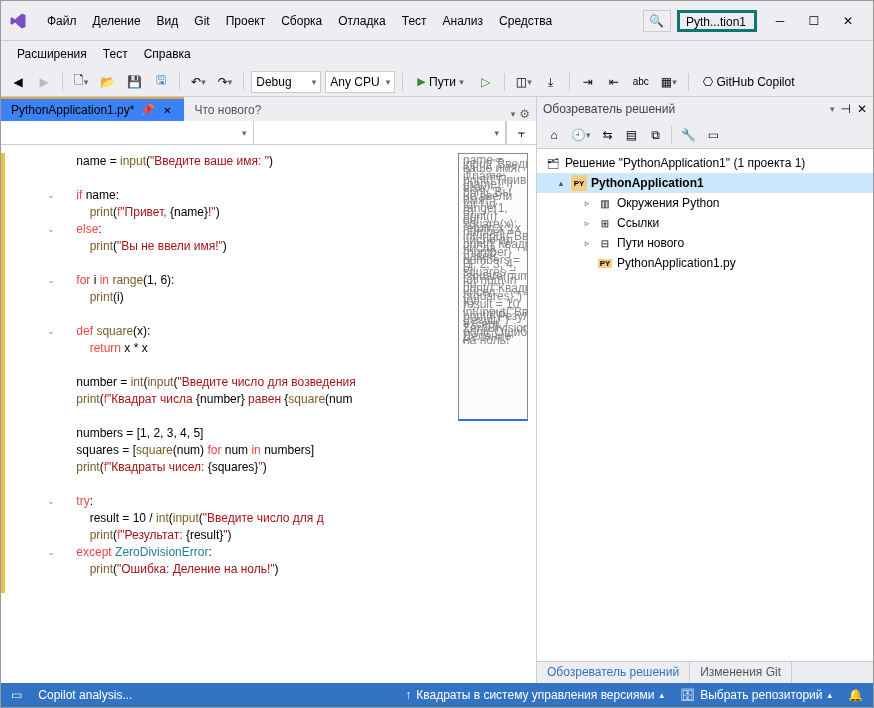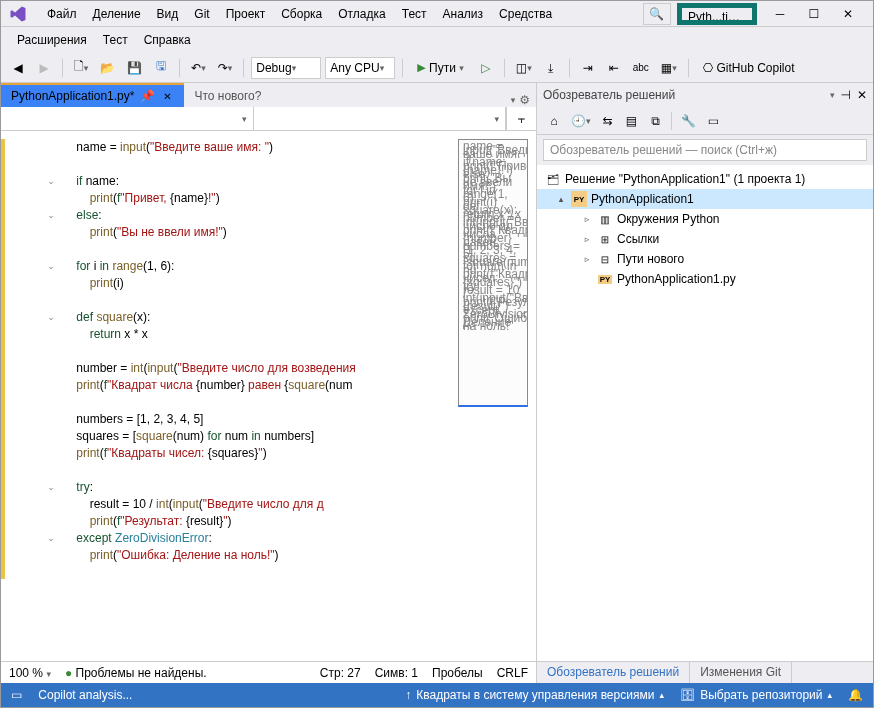--- a/index.html
+++ b/index.html
@@ -1,56 +1,56 @@
 <!DOCTYPE html>
 <html><head>
 <meta charset="utf-8">
 <style>
 * { margin:0; padding:0; box-sizing:border-box; font-family:"Segoe UI",Tahoma,sans-serif; font-size:12px; }
 body { background:#fff; width:874px; height:708px; overflow:hidden; display:flex; flex-direction:column; border:1px solid #9a9a9a; }
-.titlebar { height:26px; display:flex; align-items:center; padding:0 8px; background:#eeeef2; border-bottom:1px solid #ccc; }
+.titlebar { height:40px; display:flex; align-items:center; padding:0 8px; background:#eeeef2; border-bottom:1px solid #ccc; }
 .vs-logo { width:18px; height:18px; margin-right:12px; }
 .menu-row { display:flex; align-items:center; gap:0; flex:1; }
 .menu-item { padding:4px 8px; cursor:default; }
 .win-controls { display:flex; gap:0; margin-left:auto; align-items:center;}
 .win-btn { width:34px; height:26px; display:flex; align-items:center; justify-content:center; }
 .search-box { width:28px; height:22px; border:1px solid #ccc; display:flex; align-items:center; justify-content:center; margin-right:6px;}
-.title-box { width:80px; height:22px; border:5px solid #0f766e; padding:2px 6px; margin-right:6px; overflow:hidden; text-overflow:ellipsis; white-space:nowrap;}
+.title-box { width:80px; height:22px; border:3px solid #0f766e; padding:2px 6px; margin-right:6px; overflow:hidden; text-overflow:ellipsis; white-space:nowrap;}
 .menubar2 { height:26px; display:flex; align-items:center; padding:0 8px; background:#eeeef2; gap:0;}
 .toolbar { height:30px; display:flex; align-items:center; padding:2px 6px; background:#eeeef2; border-bottom:1px solid #ccc; gap:4px;}
 .tbtn { min-width:22px; height:22px; display:flex; align-items:center; justify-content:center; padding:0 3px; border:1px solid transparent;}
 .tsep { width:1px; height:18px; background:#ccc; margin:0 3px;}
-.combo { height:22px; border:1px solid #ccc; background:#fff; padding:0 4px; display:flex; align-items:center; min-width:70px; }
+.combo { height:22px; border:1px solid #ccc; background:#fff; padding:0 4px; display:flex; align-items:center; min-width:70px; justify-content:space-between;}
 .main { flex:1; display:flex; overflow:hidden;}
 .editor-pane { flex:1; display:flex; flex-direction:column; border-right:1px solid #ccc; min-width:0;}
 .tab-strip { height:24px; display:flex; background:#eeeef2; align-items:flex-end;}
 .tab { height:24px; padding:0 10px; display:flex; align-items:center; gap:6px; background:#3b82f6; border-top:2px solid #e8a33d; font-weight:400;}
 .tab.inactive { background:#eeeef2; border-top:2px solid transparent; color:#555;}
 .tab-close { width:14px; height:14px; display:flex; align-items:center; justify-content:center; font-size:10px;}
 .tab-pin { width:14px; height:14px;}
 .tab-extra { margin-left:auto; display:flex; gap:4px; padding-right:6px; align-items:center;}
 .nav-row { height:24px; display:flex; border-bottom:1px solid #ccc; background:#fff;}
 .nav-combo { flex:1; border-right:1px solid #ccc; display:flex; align-items:center; justify-content:flex-end; padding:0 6px;}
 .nav-btn { width:30px; display:flex; align-items:center; justify-content:center; border-left:1px solid #ccc;}
 .code-area { flex:1; display:flex; overflow:hidden; position:relative; background:#fff;}
 .code { flex:1; font-family:Consolas,monospace; font-size:13px; line-height:17px; padding:8px 0 8px 4px; white-space:pre; overflow:hidden; position:relative;}
 .fold { position:absolute; left:44px; width:12px; font-size:9px; color:#888; cursor:pointer; text-align:center;}
 .minimap { width:70px; border:1px solid #888; margin:8px 8px 0 0; height:268px; background:#fcfcfc; font-size:3px; line-height:4px; padding:4px; overflow:hidden; font-family:Consolas,monospace; border-bottom:2px solid #3070e0;}
-.kw { color:#14532d;} .str { color:#a31515;} .fn { color:#795e26;} .cls { color:#267f99;}
+.kw { color:#ef4444;} .str { color:#a31515;} .fn { color:#795e26;} .cls { color:#267f99;}
 .status-editor { height:22px; border-top:1px solid #ccc; display:flex; align-items:center; padding:0 8px; gap:14px; background:#fff; font-size:11px;}
 .status-editor .spacer{flex:1;}
 .solution-pane { width:336px; display:flex; flex-direction:column; background:#eeeef2;}
 .pane-header { height:24px; display:flex; align-items:center; padding:0 6px; background:#eeeef2; gap:6px;}
 .pane-header-title { flex:1; color:#444;}
 .pane-toolbar { height:28px; display:flex; align-items:center; padding:0 6px; gap:2px; background:#eeeef2; border-bottom:1px solid #ccc;}
 .pane-search { margin:4px 6px; border:1px solid #ccc; background:#fff; height:22px; display:flex; align-items:center; padding:0 6px; color:#888;}
 .tree { flex:1; background:#fff; padding:4px 0; overflow:auto;}
 .tree-row { display:flex; align-items:center; height:20px; padding-left:8px; gap:4px;}
 .tree-row.sel { background:#cce8ff;}
-.tree-row.sel .lbl { font-weight:400;}
+.tree-row.sel .lbl { font-weight:700;}
 .tw { width:12px; text-align:center; font-size:9px; color:#555;}
 .ticon { width:16px; height:16px; display:flex; align-items:center; justify-content:center; font-size:10px;}
 .pane-tabs { height:22px; display:flex; border-top:1px solid #ccc; background:#eeeef2;}
 .pane-tab { padding:3px 10px; color:#3373c4; border-right:1px solid #ccc;}
 .pane-tab.inactive { color:#555;}
 .statusbar { height:24px; background:#3373c4; color:#fff; display:flex; align-items:center; padding:0 10px; gap:16px;}
 .statusbar .spacer{flex:1;}
 .sb-item { display:flex; align-items:center; gap:5px;}
 .chev{font-size:9px; color:#666;}
 .green-tri { color:#388a34; font-size:11px;}
@@ -193,51 +193,39 @@
           <div style="color:#888">    print(f"Квадраты чисел: {squares}")</div>
           <div style="color:#888">    </div>
           <div style="color:#888">    try:</div>
           <div style="color:#888">        result = 10 / int(input("Введите</div>
           <div style="color:#888">        print(f"Результат: {result}")</div>
           <div style="color:#888">    except ZeroDivisionError:</div>
           <div style="color:#888">        print("Ошибка: Деление на ноль!"</div>
           <div style="color:#888">        </div>
         </div>
     </div>
-    <div class="status-editor">
-      <span><span>100 %</span> <span class="chev">▾</span></span>
-      <span><span style="color:#388a34">●</span> <span>Проблемы не найдены.</span></span>
-      <span class="spacer"></span>
-      <span>Стр: 27</span>
-      <span>Симв: 1</span>
-      <span>Пробелы</span>
-      <span>CRLF</span>
-    </div>
   </div>
 
   <div class="solution-pane">
     <div class="pane-header">
       <span class="pane-header-title">Обозреватель решений</span>
       <span class="chev">▾</span>
       <span>⊣</span>
       <span>✕</span>
     </div>
     <div class="pane-toolbar">
       <div class="tbtn">⌂</div>
       <div class="tbtn">🕘<span class="chev">▾</span></div>
       <div class="tbtn">⇆</div>
       <div class="tbtn">▤</div>
       <div class="tbtn">⧉</div>
       <div class="tsep"></div>
       <div class="tbtn">🔧</div>
       <div class="tbtn">▭</div>
     </div>
-    <div class="pane-search">
-      <span>Обозреватель решений — поиск (Ctrl+ж)</span>
-    </div>
     <div class="tree">
       <div class="tree-row">
         <span class="ticon">🗂</span>
         <span class="lbl">Решение "PythonApplication1"  (1 проекта 1)</span>
       </div>
       <div class="tree-row sel" style="padding-left:18px">
         <span class="tw">▴</span>
         <span class="ticon" style="background:#f5cc84;font-size:8px;font-weight:bold;padding:0 2px">PY</span>
         <span class="lbl">PythonApplication1</span>
       </div>

